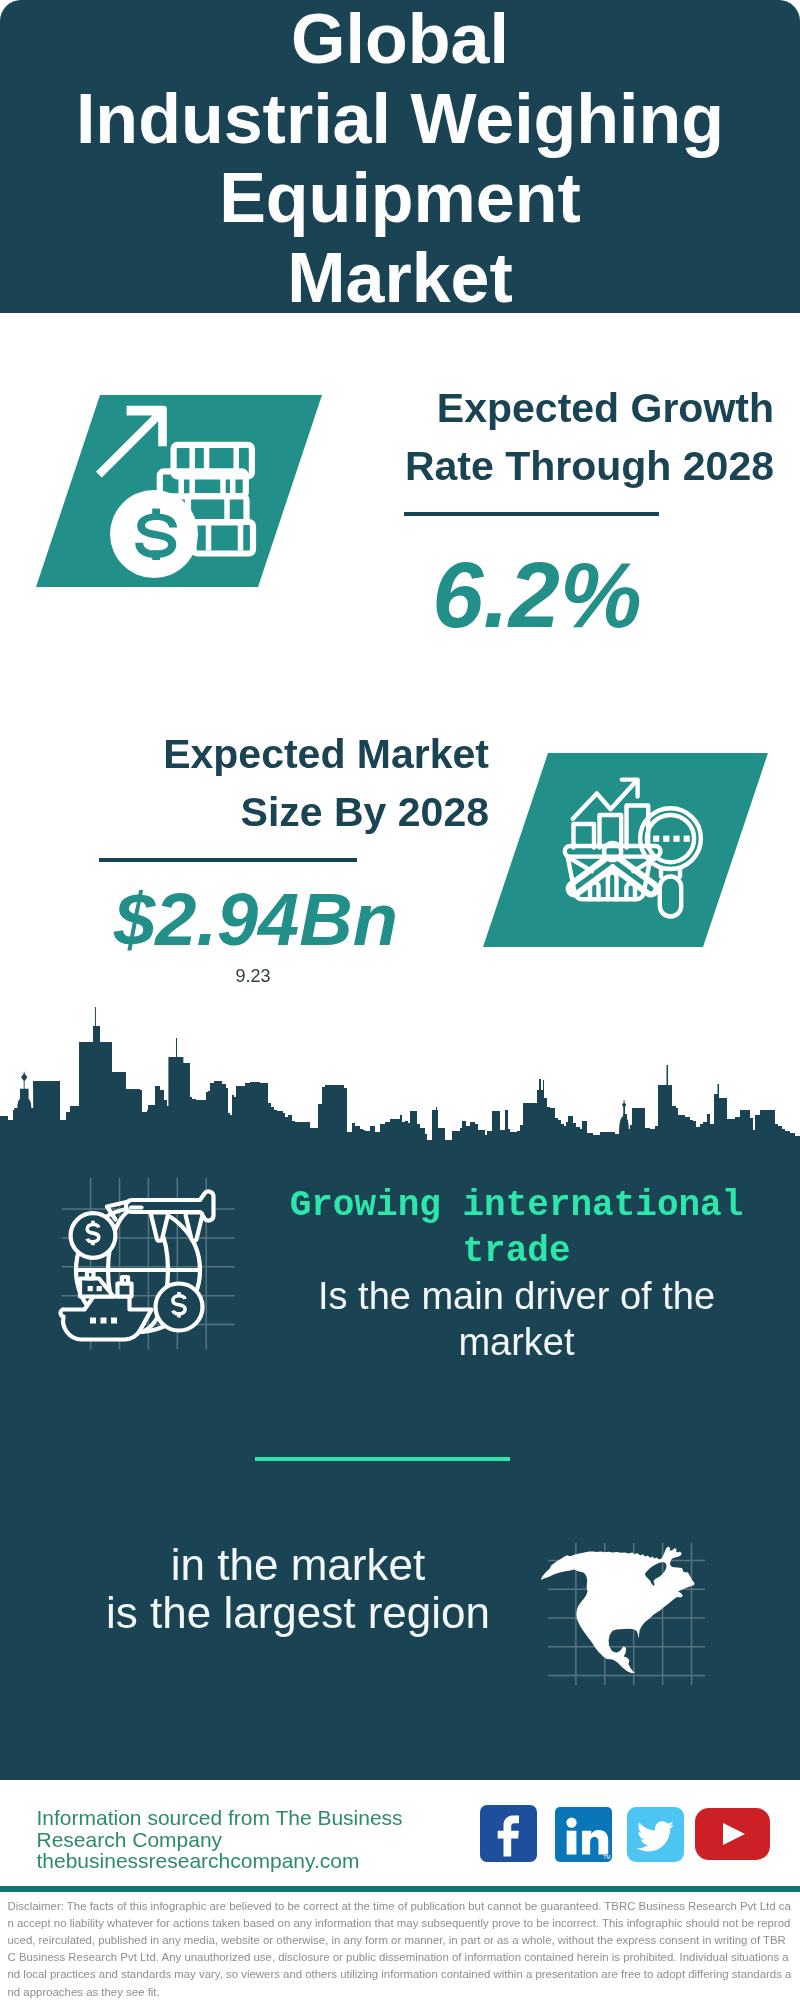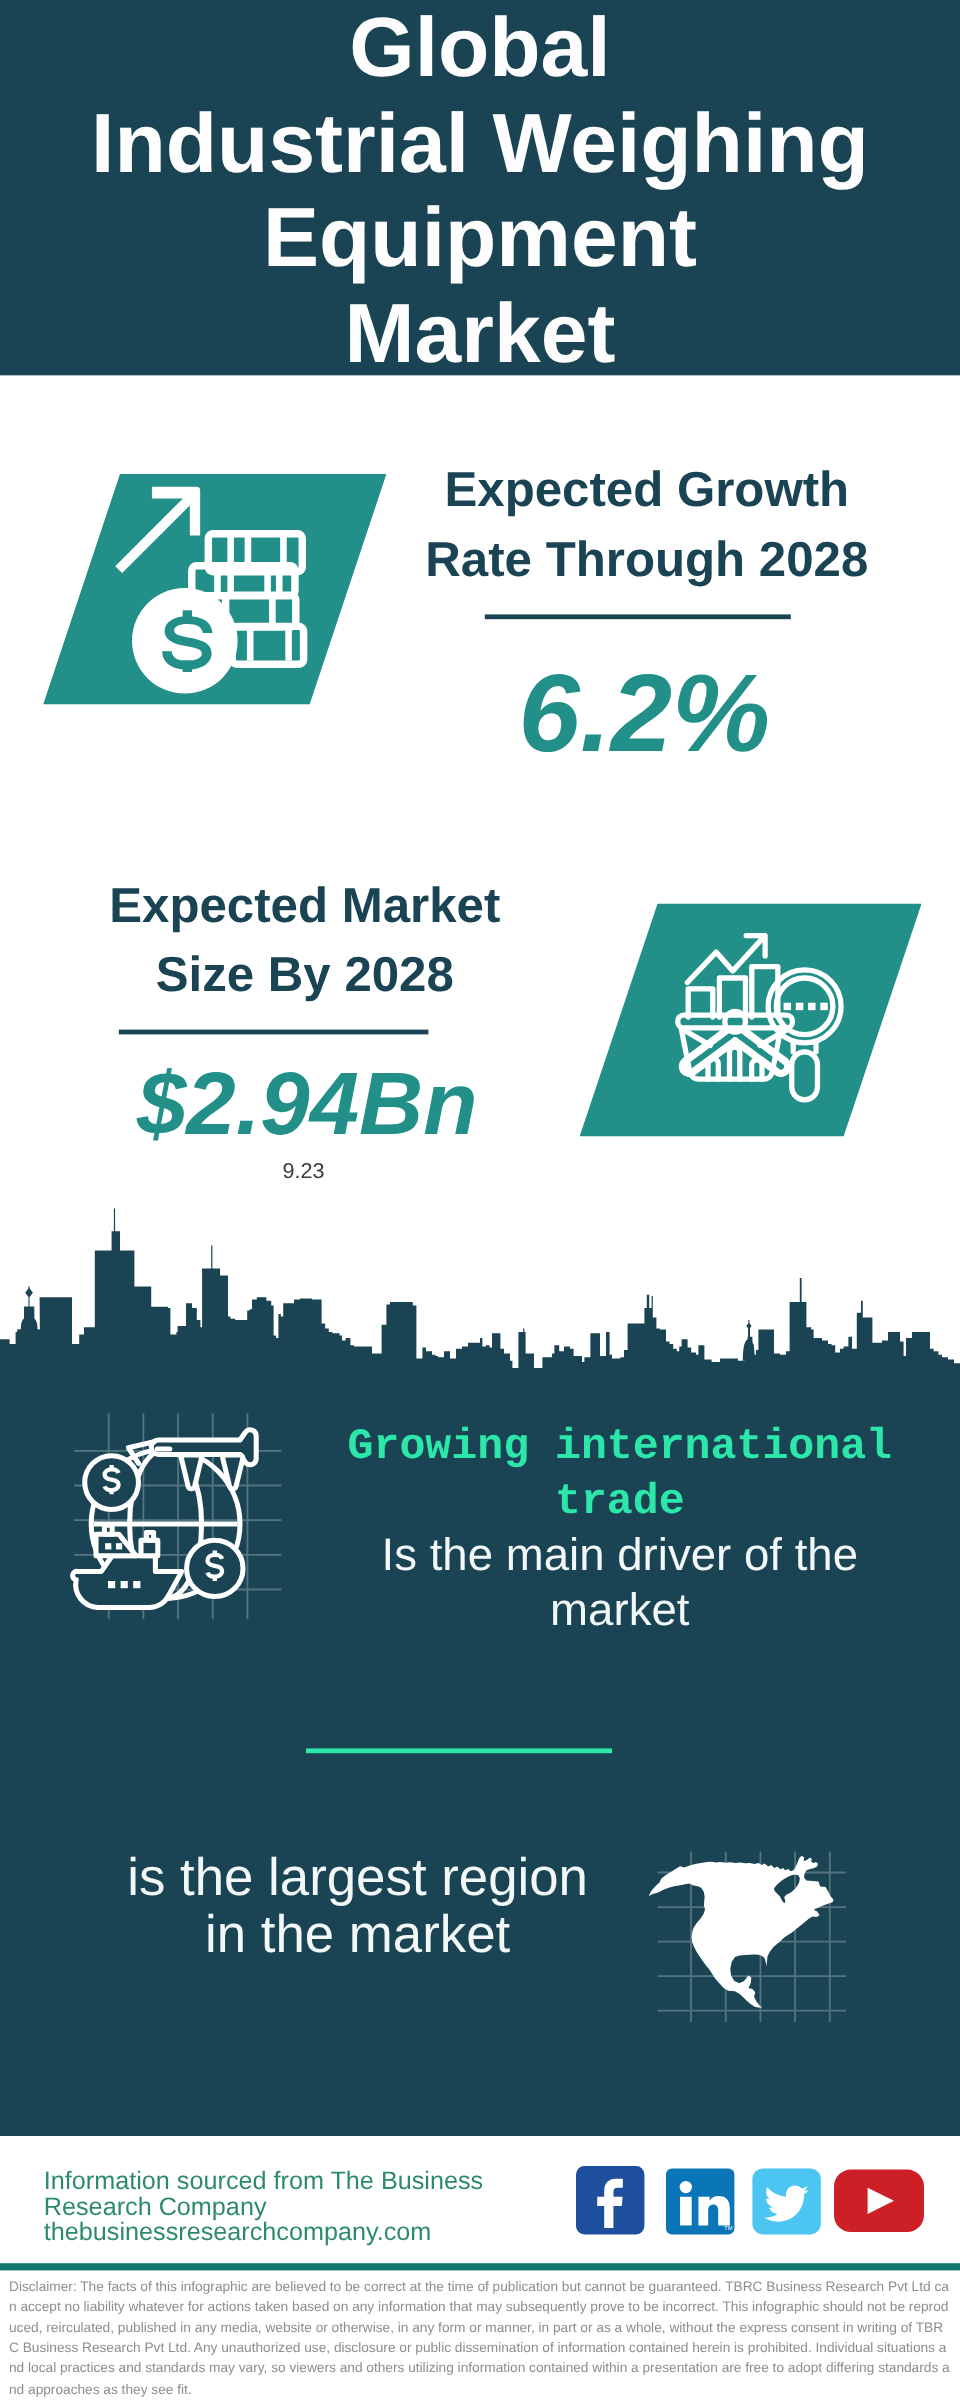--- a/index.html
+++ b/index.html
@@ -1,37 +1,37 @@
 <!DOCTYPE html>
 <html><head>
 <meta charset="utf-8">
 <style>
   html,body{margin:0;padding:0;}
   body{width:800px;height:2000px;background:#fff;font-family:"Liberation Sans",sans-serif;}
-  .page{position:relative;width:800px;height:2000px;overflow:hidden;background:#fff;}
+  .page{position:relative;width:800px;height:2000px;overflow:hidden;background:#fff;border-radius:21px;}
 
   
   .header{position:absolute;left:0;top:0;width:800px;height:313px;background:#1a4453;}
   .title{position:absolute;left:0;top:0px;width:800px;text-align:center;color:#fdfdfd;
          font-weight:bold;font-size:70px;line-height:79.6px;}
   .title div{white-space:nowrap;}
 
   
   .white-mid{position:absolute;left:0;top:313px;width:800px;height:787px;background:#fff;}
 
   
   .para{position:absolute;}
   .para1{left:36px;top:395px;width:286px;height:192px;}
   .para2{left:483px;top:753px;width:285px;height:194px;}
 
   .icon1{position:absolute;left:85px;top:400px;width:190px;height:190px;}
   .icon2{position:absolute;left:560px;top:770px;width:160px;height:160px;}
 
   
-  .stat-head{position:absolute;color:#1a4453;font-weight:bold;font-size:41px;line-height:57.5px;text-align:center;}
+  .stat-head{position:absolute;color:#1a4453;font-weight:bold;font-size:41px;line-height:57.5px;text-align:right;}
   .rule{position:absolute;height:4px;background:#1a4453;}
   .stat-val{position:absolute;color:#229088;font-weight:bold;text-align:center;font-style:italic;}
   .stat-sub{position:absolute;color:#333c40;font-size:18px;text-align:center;}
 
   #g-head{left:304px;top:380px;width:470px;}
   #g-rule{left:403.8px;top:512.4px;width:255px;}
   #g-val{left:302px;top:549px;width:470px;font-size:92px;line-height:92px;}
 
   #m-head{left:19px;top:726px;width:470px;}
   #m-rule{left:98.5px;top:858px;width:258px;}
@@ -251,22 +251,22 @@
   </svg>
   <div class="driver-text">
     <div class="hl">Growing international trade</div>
     <div class="sub">Is the main driver of the</div>
     <div class="sub">market</div>
   </div>
 
   <div class="divider"></div>
 
   <div class="region-text">
+    <div class="sub">in the market</div>
     <div class="sub">is the largest region</div>
-    <div class="sub">in the market</div>
   </div>
   <svg class="map" viewBox="535 1535 175 150">
     <g stroke="#55747f" stroke-width="1.5">
       <path d="M575.9,1543 V1685 M604.8,1543 V1685 M633.7,1543 V1685 M662.6,1543 V1685 M691.5,1543 V1685"></path>
       <path d="M548,1560.4 H705 M548,1589.2 H705 M548,1618.0 H705 M548,1646.8 H705 M548,1675.6 H705"></path>
     </g>
     <path fill="#ffffff" fill-rule="evenodd" d="M540.7,1580.1 544.0,1578.4 548.5,1577.0 553.7,1574.4 558.0,1573.0 561.8,1571.9 565.5,1571.2 569.1,1570.7 572.0,1570.0 574.0,1569.5 576.0,1570.2 577.2,1571.1 579.5,1571.5 581.3,1571.9 583.2,1572.6 584.6,1573.6 585.6,1575.0 586.6,1577.0 587.2,1580.6 586.9,1584.0 586.6,1587.5 587.5,1591.3 586.3,1595.0 583.8,1598.8 580.6,1602.5 578.1,1606.3 576.9,1610.0 576.3,1614.4 576.9,1618.8 578.4,1622.5 580.5,1626.5 583.0,1630.5 585.5,1634.0 588.0,1637.5 590.5,1640.5 593.7,1645.3 596.1,1649.0 599.4,1652.8 603.1,1656.6 606.9,1658.9 612.5,1659.4 617.2,1662.2 620.0,1665.0 622.5,1667.5 625.5,1670.0 628.5,1672.0 631.5,1673.0 635.0,1673.0 633.1,1671.5 630.3,1667.8 628.4,1664.0 629.4,1660.3 627.0,1657.5 623.7,1656.6 625.6,1652.8 626.1,1648.1 623.7,1646.2 622.8,1647.2 620.0,1650.9 616.2,1652.8 612.0,1650.9 609.2,1646.2 608.6,1640.6 609.7,1635.0 612.5,1630.8 616.5,1629.6 620.5,1629.2 624.5,1629.0 628.5,1628.8 632.0,1629.0 634.8,1629.8 636.9,1631.5 638.0,1634.5 638.7,1638.7 639.2,1634.0 639.6,1630.2 641.5,1626.5 644.5,1622.5 647.5,1620.0 650.0,1618.0 653.0,1615.0 656.0,1613.0 660.0,1610.5 664.0,1607.0 668.0,1604.0 671.0,1601.5 674.0,1599.0 677.0,1597.0 680.5,1597.5 683.0,1596.0 681.0,1593.0 678.0,1591.5 682.0,1589.5 686.0,1588.0 690.0,1586.5 694.0,1585.0 694.5,1583.0 692.0,1580.0 690.0,1576.0 688.0,1572.5 683.5,1572.0 682.0,1568.0 677.0,1567.4 672.0,1567.0 670.0,1564.5 670.5,1561.0 672.2,1558.6 675.0,1557.4 678.0,1556.8 680.6,1555.6 681.8,1553.4 680.0,1551.6 677.8,1552.6 676.0,1551.4 676.6,1549.0 674.6,1548.2 672.2,1550.2 669.6,1550.8 670.2,1548.0 668.2,1546.4 666.2,1548.2 664.7,1551.8 663.2,1555.4 661.7,1558.2 659.2,1559.4 656.7,1557.4 654.2,1558.6 652.7,1556.6 650.2,1557.8 647.7,1555.4 645.2,1556.6 642.7,1554.2 640.2,1555.4 637.2,1553.0 634.7,1554.2 632.2,1552.6 628.7,1553.4 624.7,1552.4 620.7,1552.8 616.7,1552.0 612.7,1552.4 608.7,1551.8 604.7,1552.2 600.7,1551.6 596.7,1552.0 593.2,1551.4 589.2,1551.6 584.2,1552.4 579.2,1553.4 574.2,1554.8 570.2,1556.2 566.7,1555.3 563.0,1557.6 559.4,1559.8 556.5,1561.4 553.8,1563.4 551.2,1565.4 550.2,1567.2 549.6,1568.7 547.0,1571.0 544.5,1573.7 542.4,1576.2 Z M645.0,1573.5 648.0,1570.0 651.5,1567.0 655.5,1564.6 659.5,1562.8 663.0,1562.0 665.5,1563.0 666.5,1565.5 666.0,1568.5 664.5,1571.5 662.0,1574.5 659.0,1577.0 655.5,1578.8 653.5,1581.0 654.5,1584.5 653.5,1586.0 651.5,1583.5 650.0,1580.5 647.5,1578.0 645.5,1575.8 Z"></path>
   </svg>
 
   <div class="footer"></div>

